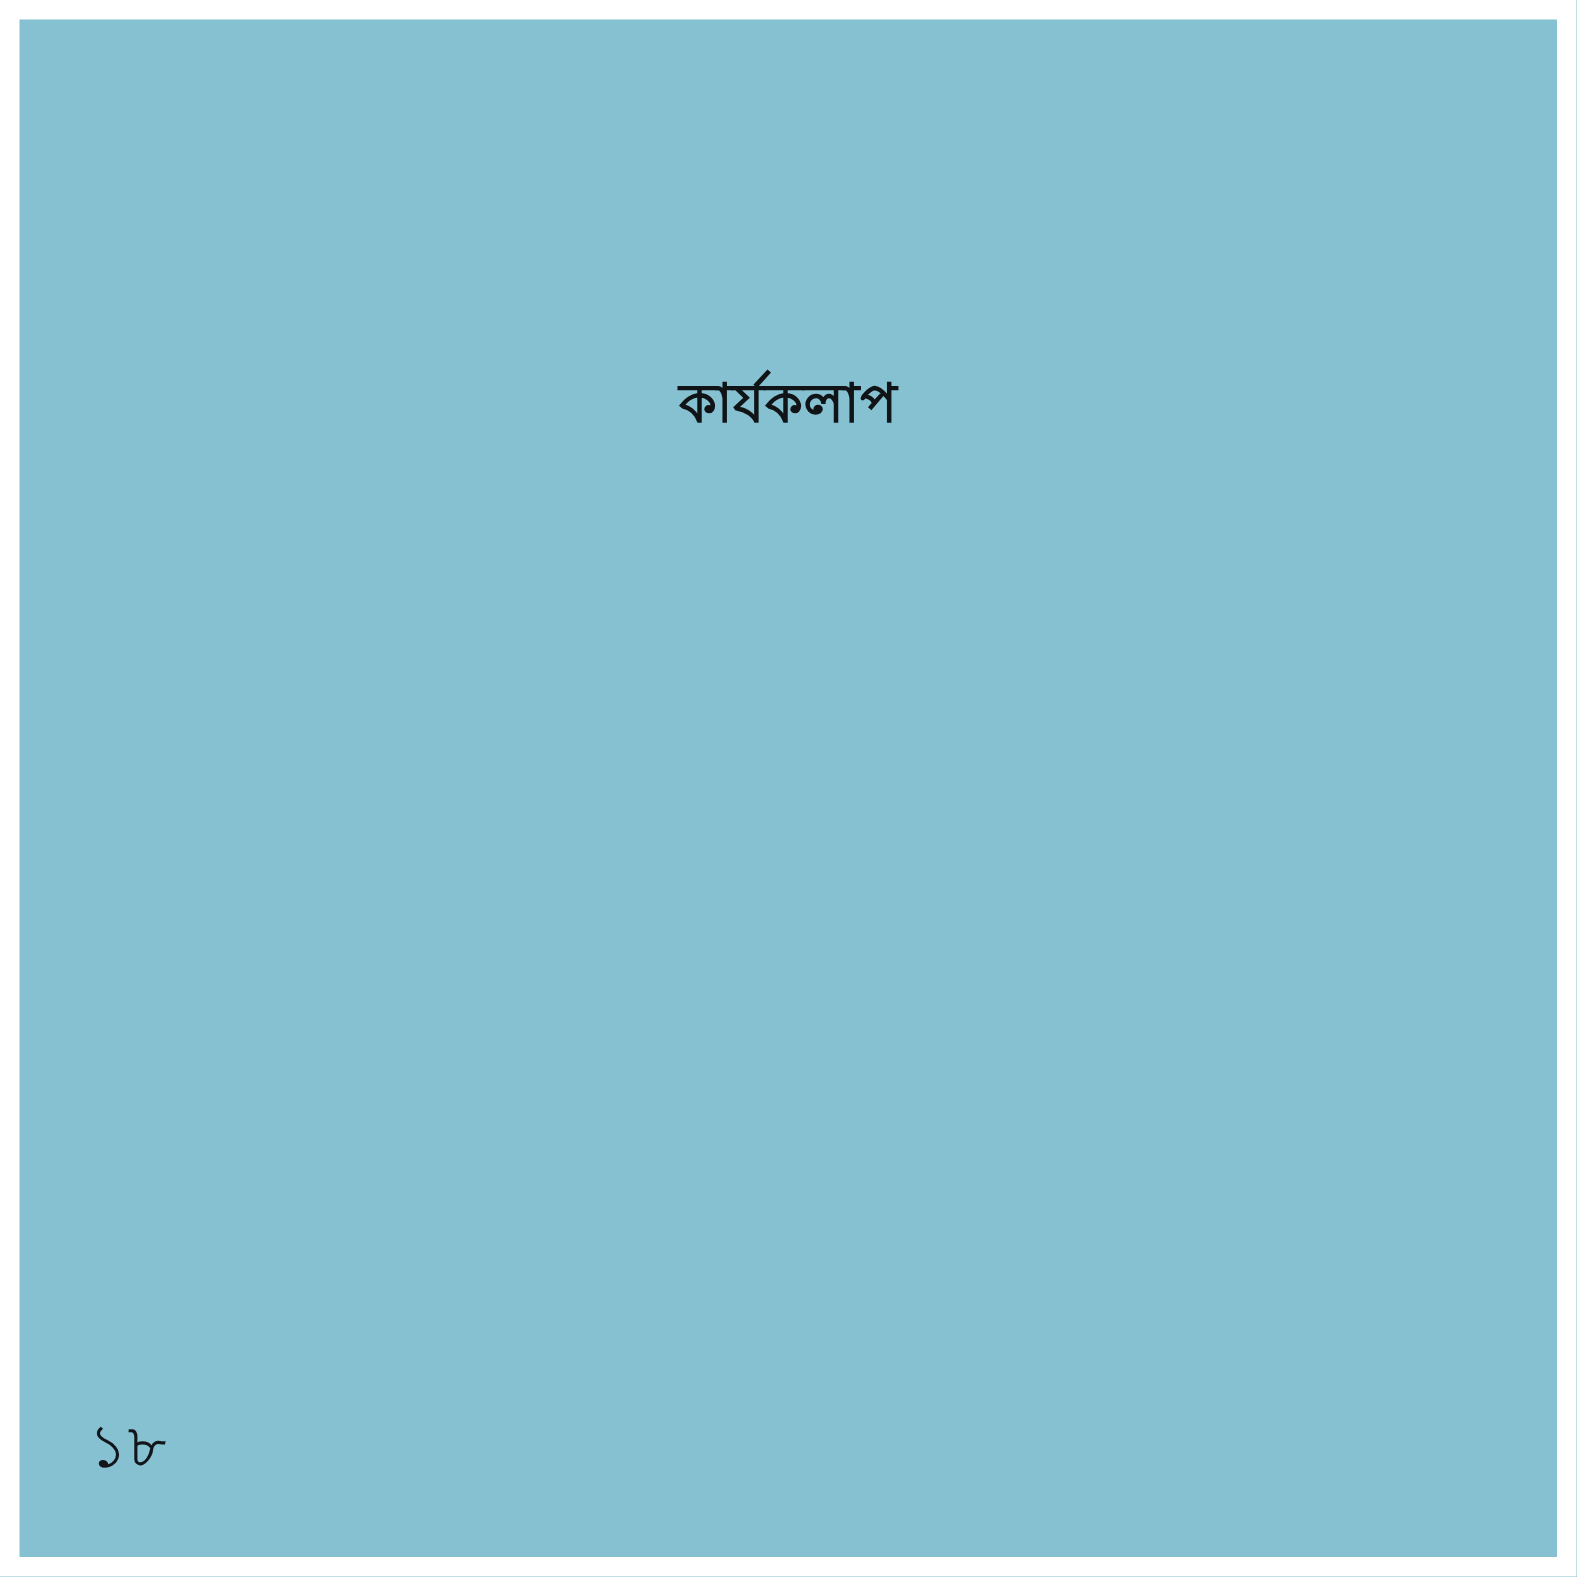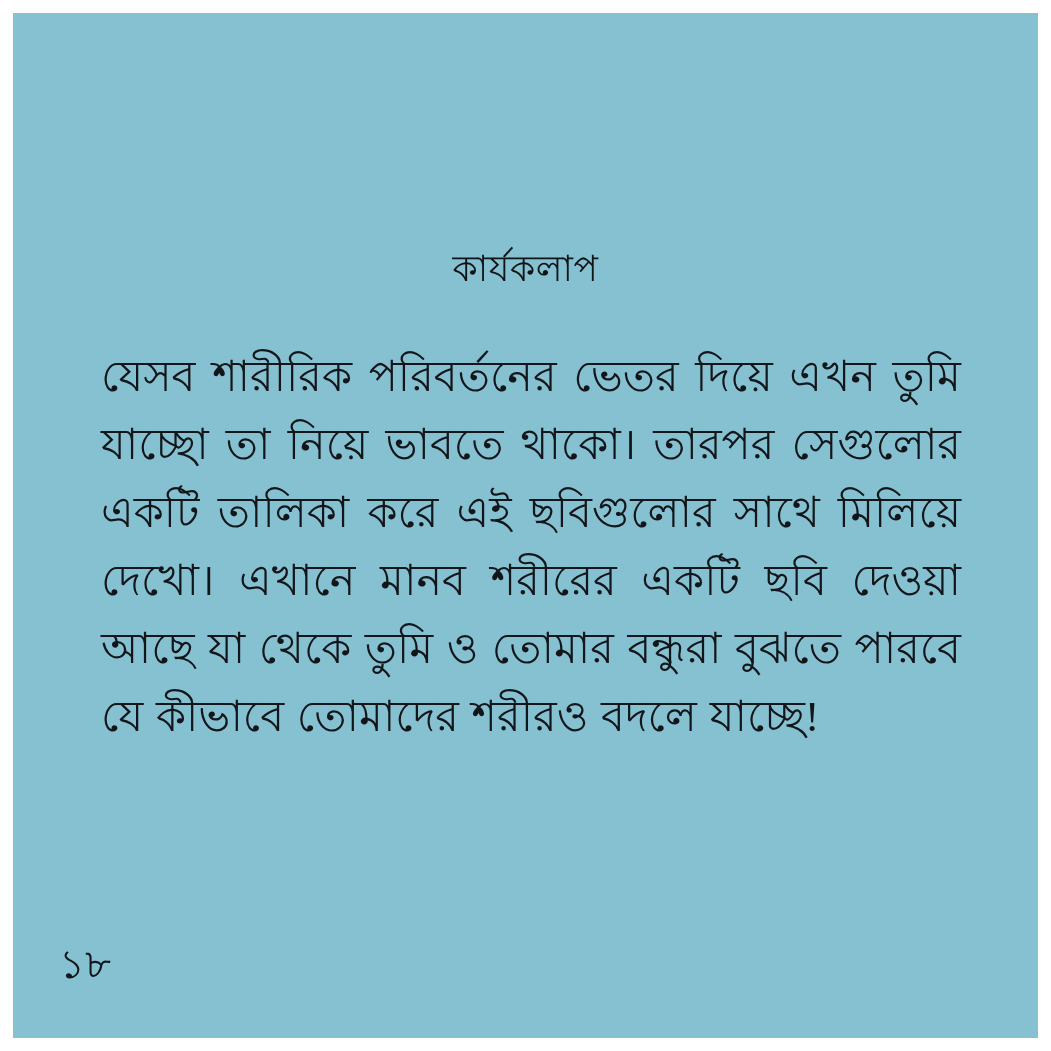--- a/index.html
+++ b/index.html
@@ -30,21 +30,21 @@
     width: 100%;
     height: 100%;
   }
   .heading {
     position: absolute;
     top: 228px;
     left: 0;
     width: 100%;
     text-align: center;
     font-family: "Liberation Serif", "DejaVu Serif", serif;
-    font-weight: normal;
+    font-weight: bold;
     font-size: 36px;
     color: #111417;
     letter-spacing: 0.5px;
   }
   .body-text {
     position: absolute;
     top: 330px;
     left: 88px;
     width: 860px;
     font-family: "Liberation Serif", "DejaVu Serif", serif;
@@ -65,18 +65,17 @@
   }
 </style>
 </head>
 <body>
 
 <div class="page">
   <div class="page-inner">
 
     <div class="heading">কার্যকলাপ</div>
 
-    <div class="body-text">যেসব শারীরিক পরিবর্তনের ভেতর দিয়ে এখন তুমি যাচ্ছো তা নিয়ে ভাবতে থাকো। তারপর সেগুলোর একটি তালিকা করে এই ছবিগুলোর সাথে মিলিয়ে দেখো। এখানে মানব শরীরের একটি ছবি দেওয়া আছে যা থেকে তুমি ও তোমার বন্ধুরা বুঝতে পারবে যে কীভাবে তোমাদের শরীরও বদলে যাচ্ছে!</div>
 
     <div class="page-number">১৮</div>
 
   </div>
 </div>
 
 </body></html>

